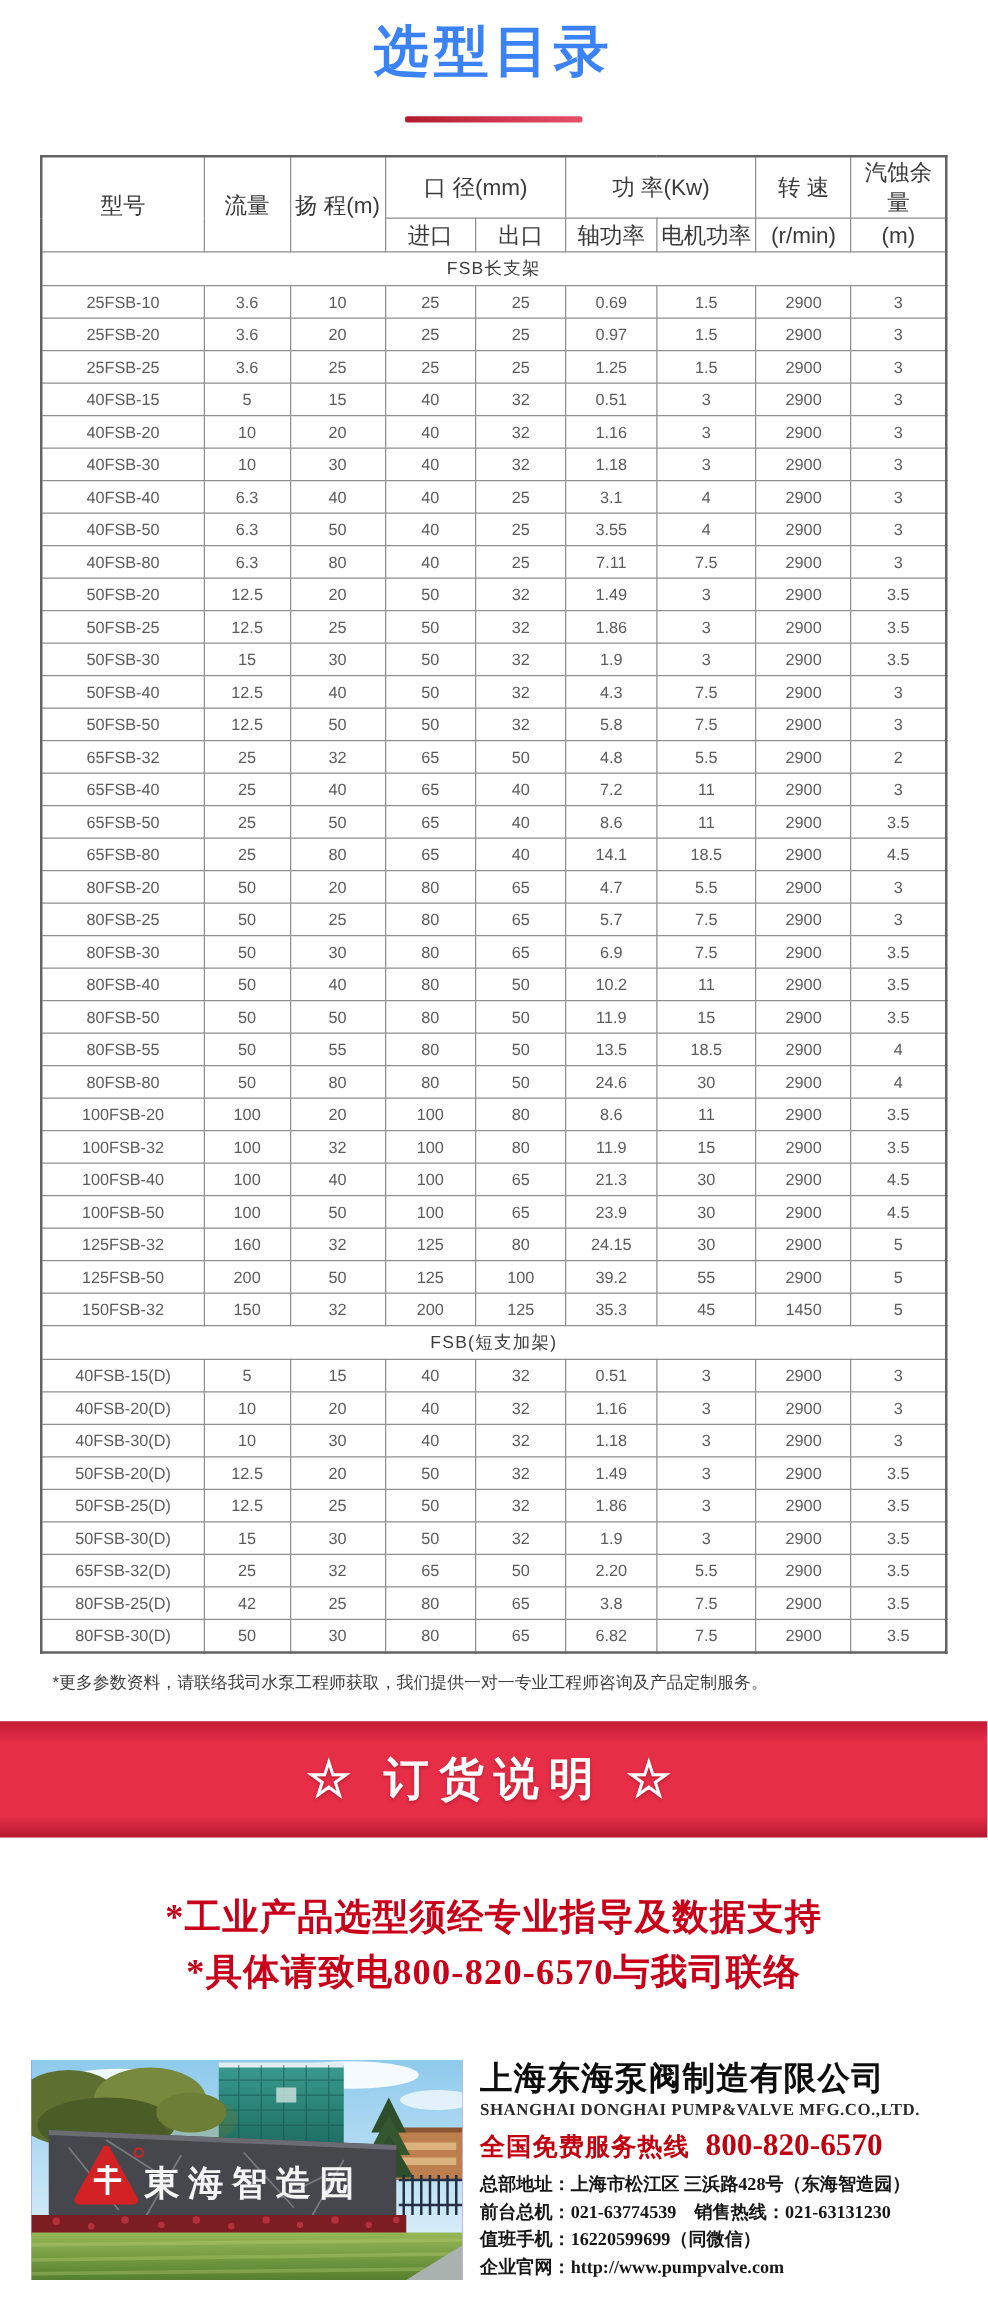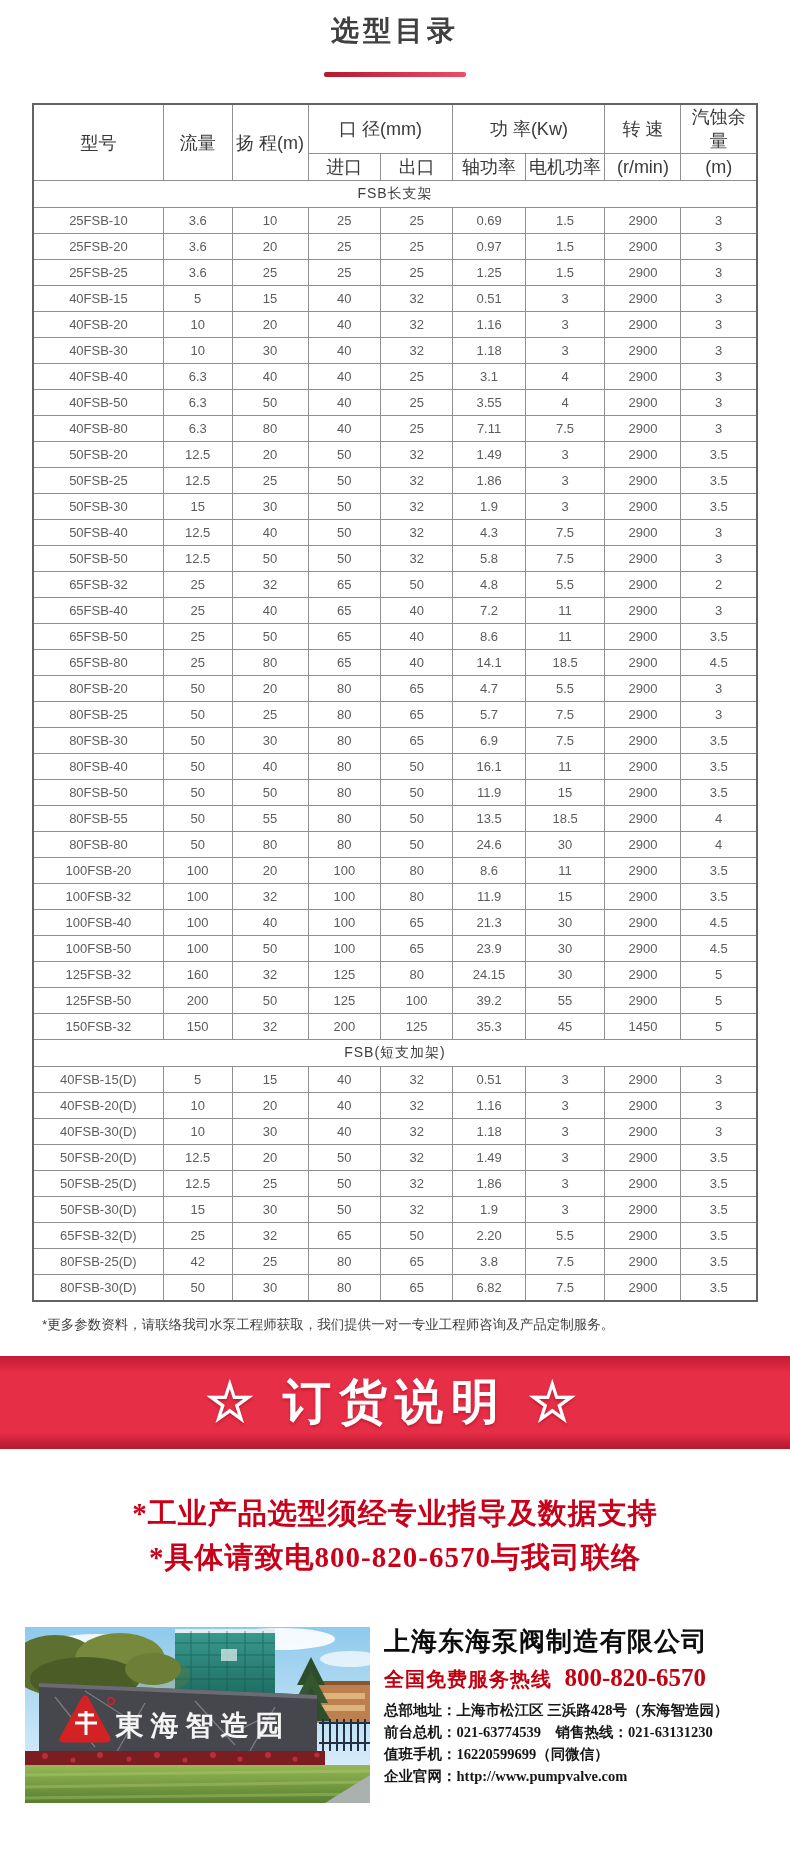--- a/index.html
+++ b/index.html
@@ -5,21 +5,21 @@
   * { margin: 0; padding: 0; box-sizing: border-box; }
   body {
     width: 790px; height: 1857px; overflow: hidden;
     background: #ffffff;
     font-family: "Liberation Sans", sans-serif;
     color: #222;
   }
   
   .title-wrap { text-align: center; padding-top: 12px; }
   .page-title {
-    font-size: 28px; font-weight: bold; color: #404040;
+    font-size: 44px; font-weight: bold; color: #3b82f6;
     letter-spacing: 4px;
   }
   .title-underline {
     width: 142px; height: 5px; margin: 22px auto 0 auto;
     background: linear-gradient(90deg, #b21a2e, #e8506a);
     border-radius: 2px;
   }
   
   .table-wrap { margin: 26px 32px 0 32px; }
   table.spec {
@@ -48,21 +48,21 @@
     font-size: 13.5px; color: #3f3f3f;
   }
   
   .order-banner {
     margin-top: 22px;
     height: 93px; width: 100%;
     background: linear-gradient(180deg, #c31b33 0%, #e62e47 18%, #e62e47 82%, #b5182d 100%);
     display: flex; align-items: center; justify-content: center;
   }
   .order-banner .banner-title {
-    color: #ffffff; font-size: 48px; font-weight: bold;
+    color: #ffffff; font-size: 36px; font-weight: bold;
     letter-spacing: 8px; text-shadow: 0 2px 3px rgba(120,0,15,.35); text-align: center;
   }
   
   .notice {
     padding: 42px 0 46px 0; text-align: center;
   }
   .notice .line {
     font-family: "Liberation Serif", serif;
     font-weight: bold; font-size: 29px; color: #c9001a;
     line-height: 44px; letter-spacing: 1px;
@@ -372,21 +372,21 @@
           <td>7.5</td>
           <td>2900</td>
           <td>3.5</td>
         </tr>
         <tr>
           <td>80FSB-40</td>
           <td>50</td>
           <td>40</td>
           <td>80</td>
           <td>50</td>
-          <td>16.1</td>
+          <td>10.2</td>
           <td>11</td>
           <td>2900</td>
           <td>3.5</td>
         </tr>
         <tr>
           <td>80FSB-50</td>
           <td>50</td>
           <td>50</td>
           <td>80</td>
           <td>50</td>
@@ -724,20 +724,21 @@
         <path d="M0 148 L345 144"></path>
           <path d="M0 160 L345 155"></path>
           <path d="M0 171 L345 167"></path>
       </g>
       <polygon points="300,176 345,148 345,176" fill="#aab2b0"></polygon>
     </svg>
   </div>
 
   <div class="company">
     <div class="company-name">上海东海泵阀制造有限公司</div>
+    <div class="company-name-en">SHANGHAI DONGHAI PUMP&amp;VALVE MFG.CO.,LTD.</div>
     <div class="hotline">
       <span class="hotline-label">全国免费服务热线</span>
       <span class="hotline-number">800-820-6570</span>
     </div>
     <div class="contact-lines">
       <div class="cline">总部地址：上海市松江区 三浜路428号（东海智造园）</div>
       <div class="cline">前台总机：021-63774539　销售热线：021-63131230</div>
       <div class="cline">值班手机：16220599699（同微信）</div>
       <div class="cline">企业官网：http://www.pumpvalve.com</div>
     </div>

